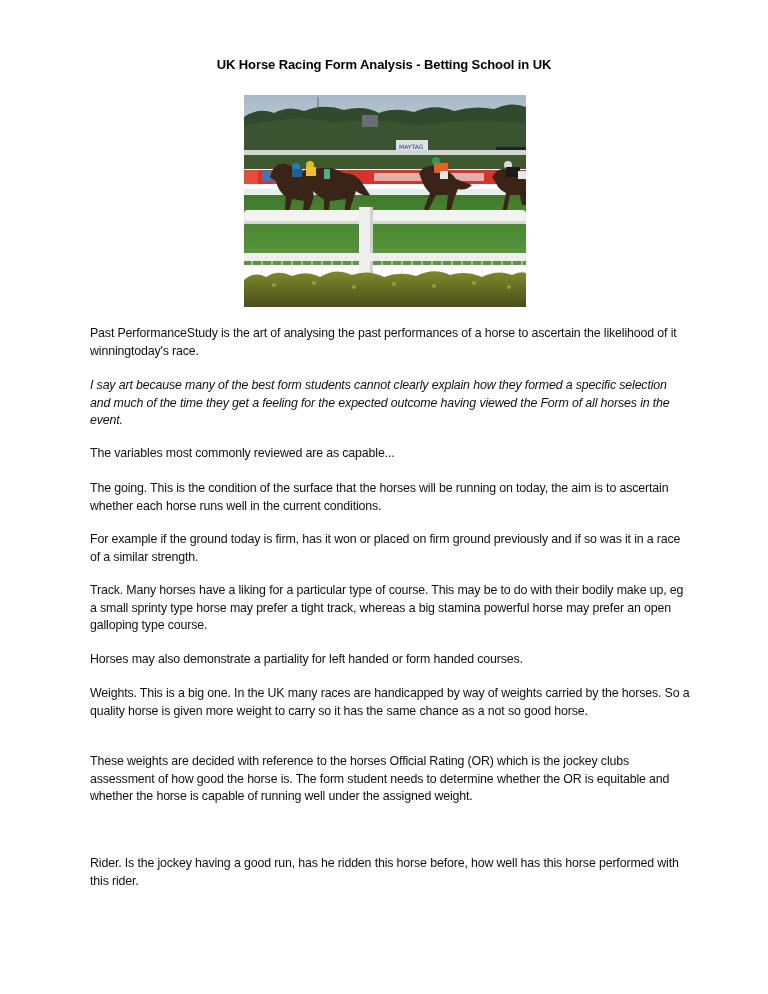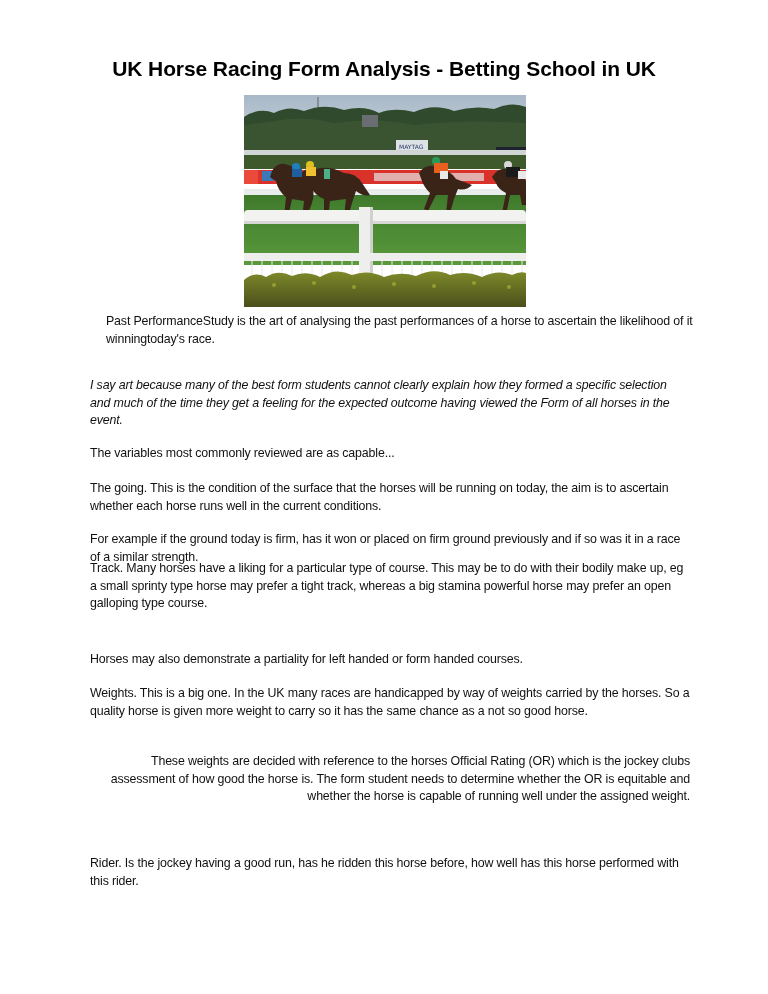--- a/index.html
+++ b/index.html
@@ -15,21 +15,21 @@
       font-family: "Liberation Sans", "DejaVu Sans", sans-serif;
       color: #111111;
     }
     .page-title {
       position: absolute;
       top: 57px;
       left: 0;
       width: 768px;
       text-align: center;
       font-weight: bold;
-      font-size: 21px;
+      font-size: 13px;
       letter-spacing: -0.1px;
       color: #000;
     }
     .photo {
       position: absolute;
       left: 244px;
       top: 95px;
       width: 282px;
       height: 212px;
       overflow: hidden;
@@ -166,53 +166,53 @@
           <circle cx="70" cy="188" r="2"></circle>
         <circle cx="110" cy="192" r="2"></circle>
           <circle cx="150" cy="189" r="2"></circle>
         <circle cx="190" cy="191" r="2"></circle>
           <circle cx="230" cy="188" r="2"></circle>
         <circle cx="265" cy="192" r="2"></circle>
       </g>
     </svg>
   </div>
 
-  <div class="body-text" style="top: 313px; margin-left: 16px;">
+  <div class="body-text" style="top: 325px;">
     <p>Past PerformanceStudy is the art of analysing the past performances of a horse to ascertain the likelihood of it winningtoday's race.</p>
   </div>
 
   <div class="body-text" style="top: 377px; font-style: italic;">
     <p>I say art because many of the best form students cannot clearly explain how they formed a specific selection and much of the time they get a feeling for the expected outcome having viewed the Form of all horses in the event.</p>
   </div>
 
   <div class="body-text" style="top: 445px;">
     <p>The variables most commonly reviewed are as capable...</p>
   </div>
 
   <div class="body-text" style="top: 480px;">
     <p>The going. This is the condition of the surface that the horses will be running on today, the aim is to ascertain whether each horse runs well in the current conditions.</p>
   </div>
 
   <div class="body-text" style="top: 531px;">
     <p>For example if the ground today is firm, has it won or placed on firm ground previously and if so was it in a race of a similar strength.</p>
   </div>
 
-  <div class="body-text" style="top: 560px;">
+  <div class="body-text" style="top: 582px;">
     <p>Track. Many horses have a liking for a particular type of course. This may be to do with their bodily make up, eg a small sprinty type horse may prefer a tight track, whereas a big stamina powerful horse may prefer an open galloping type course.</p>
   </div>
 
   <div class="body-text" style="top: 651px;">
     <p>Horses may also demonstrate a partiality for left handed or form handed courses.</p>
   </div>
 
   <div class="body-text" style="top: 685px;">
     <p>Weights. This is a big one. In the UK many races are handicapped by way of weights carried by the horses. So a quality horse is given more weight to carry so it has the same chance as a not so good horse.</p>
   </div>
 
-  <div class="body-text" style="top: 753px; text-align: right;">
+  <div class="body-text" style="top: 753px;">
     <p>These weights are decided with reference to the horses Official Rating (OR) which is the jockey clubs assessment of how good the horse is. The form student needs to determine whether the OR is equitable and whether the horse is capable of running well under the assigned weight.</p>
   </div>
 
   <div class="body-text" style="top: 855px;">
     <p>Rider. Is the jockey having a good run, has he ridden this horse before, how well has this horse performed with this rider.</p>
   </div>
 
 </div>
 
 </body></html>

